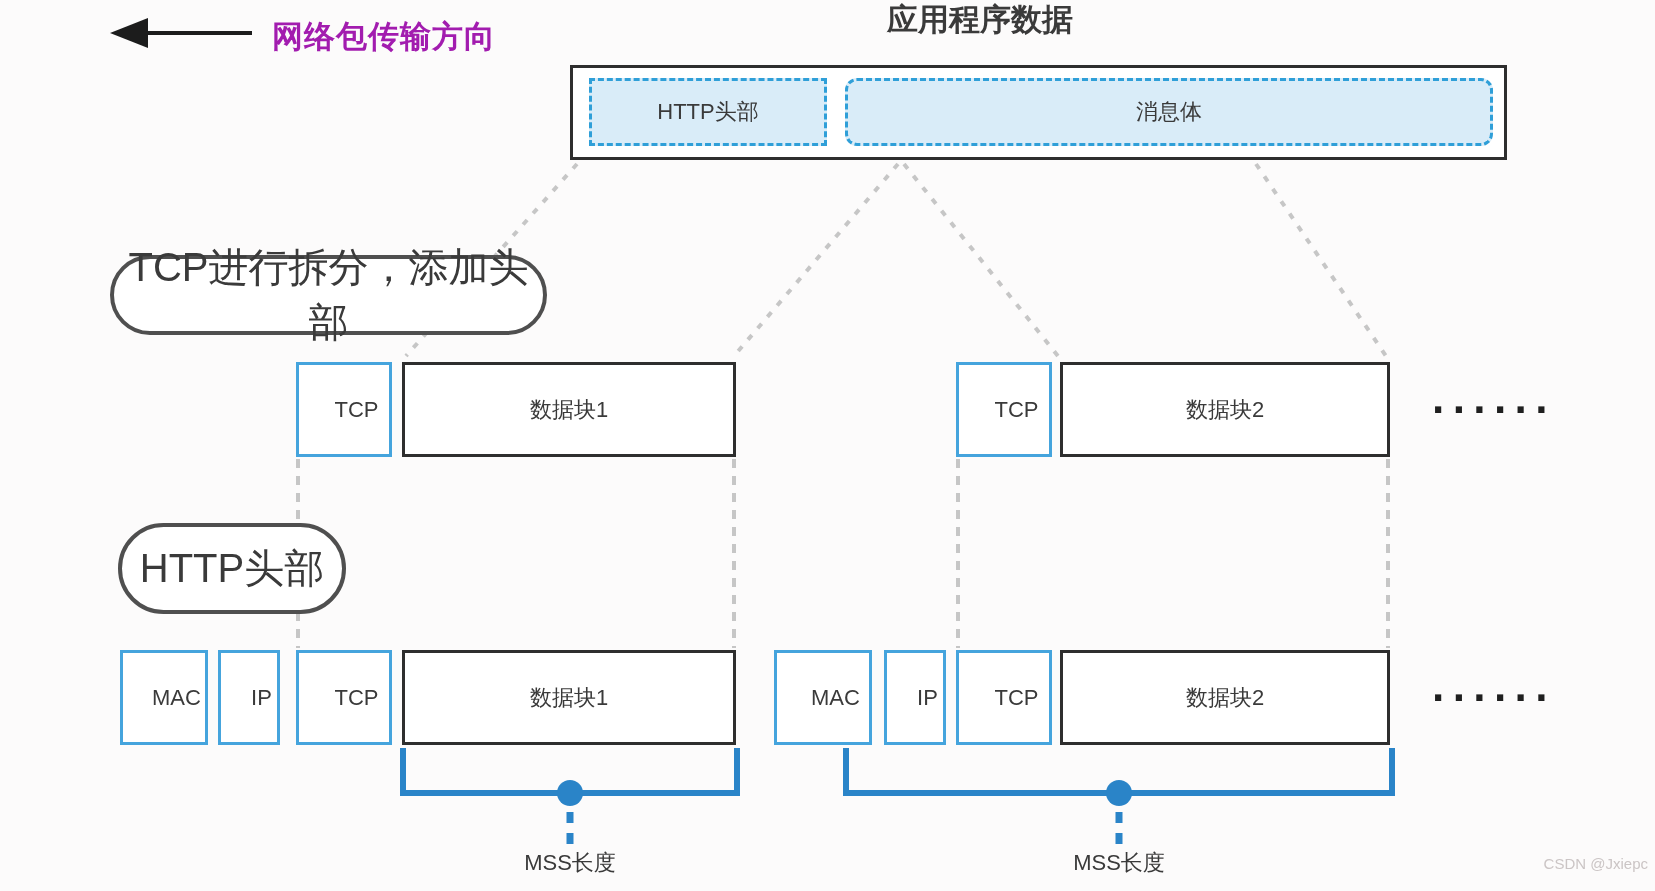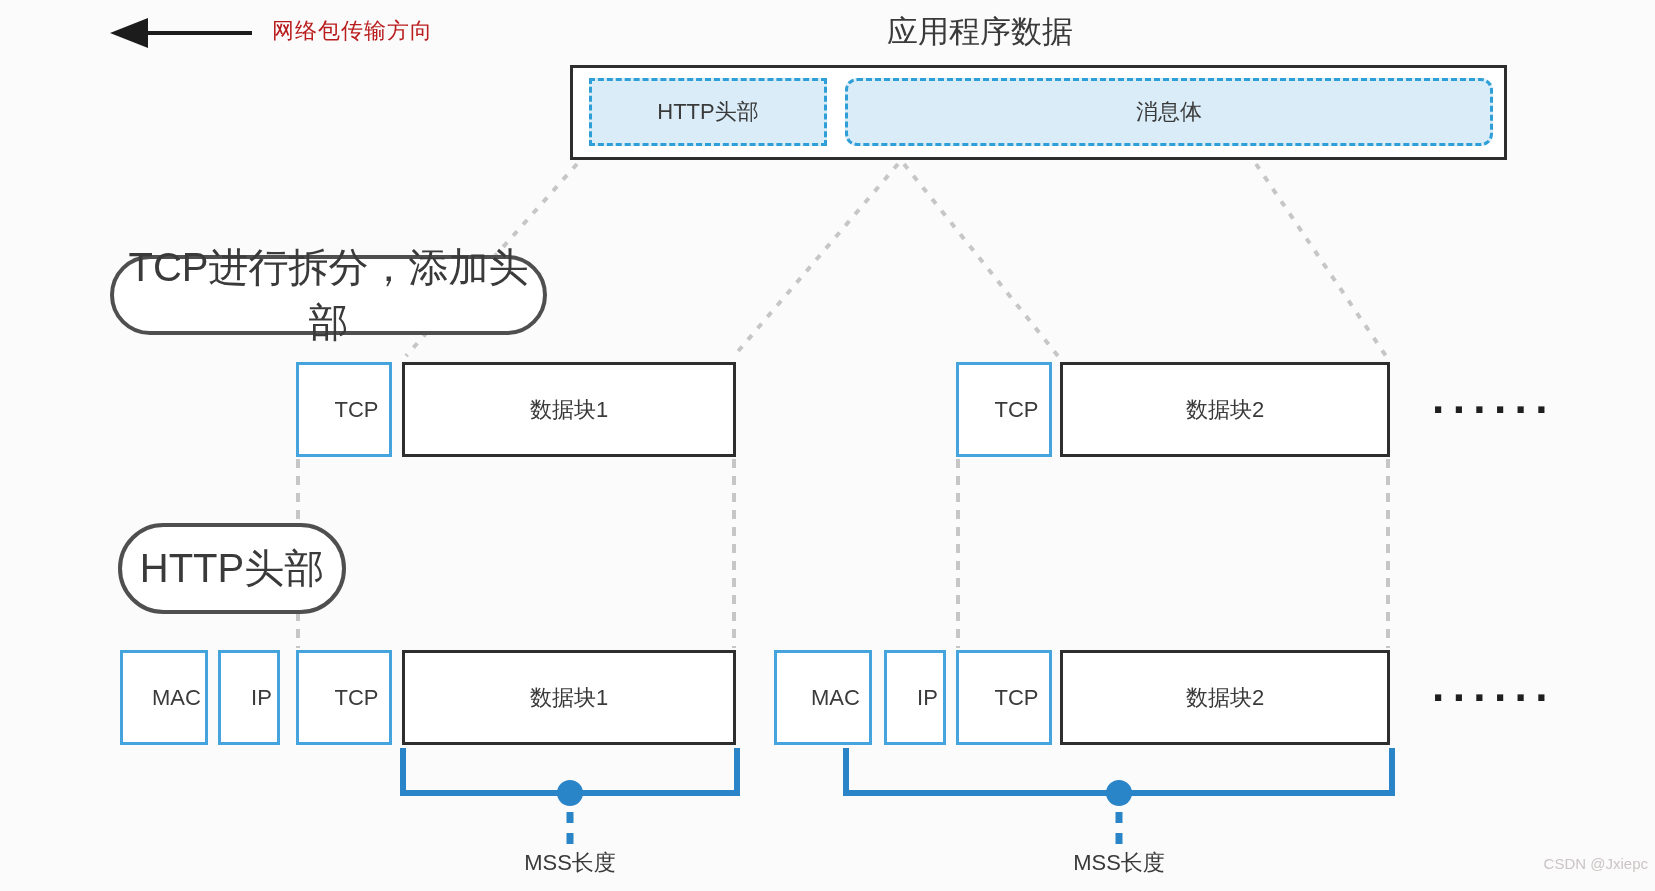--- a/index.html
+++ b/index.html
@@ -14,21 +14,21 @@
   
   .box-black{border:3px solid var(--box-black);background:#fff;}
   .box-blue{border:3px solid var(--blue-border);background:#fff;padding-left:25px;}
   .box-dashed{border:3px dashed var(--dashed-blue);background:var(--light-blue-fill);}
   .pill{border:4px solid var(--pill-gray);background:#fff;border-radius:60px;}
 
   
   .t30{font-size:22px;}
   .t31{font-size:31px;}
   .t33{font-size:40px;}
-  .legend-text{font-size:22px;font-weight:400;color:#b91c1c;letter-spacing:1px;}
+  .legend-text{font-size:31px;font-weight:700;color:#a21caf;letter-spacing:1px;}
   .ellipsis{font-size:44px;font-weight:700;letter-spacing:6px;color:#1f1f1f;line-height:95px;}
   .watermark{font-size:15px;color:var(--watermark-gray);}
 
   .ln-gray{stroke:var(--dotted-gray);stroke-width:4;fill:none;}
   .ln-blue{stroke:var(--bracket-blue);fill:none;}
   .arrow{stroke:#1c1c1c;stroke-width:4;}
 </style>
 </head>
 <body>
 
@@ -59,21 +59,21 @@
 
     <g>
       <path class="ln-blue" stroke-width="6" d="M846,748 L846,793 L1392,793 L1392,748"></path>
       <circle cx="1119" cy="793" r="13" fill="var(--bracket-blue)"></circle>
       <line class="ln-blue" stroke-width="7" stroke-dasharray="11 10" x1="1119" y1="812" x2="1119" y2="845"></line>
     </g>
   </svg>
 
   <div class="abs z2 legend-text" style="left:272px;top:16px;">网络包传输方向</div>
 
-  <div class="abs z2 center t31" style="left:830px;top:12px;width:300px;height:40px;">应用程序数据</div>
+  <div class="abs z2 center t31" style="left:830px;top:0;width:300px;height:40px;font-weight:bold;">应用程序数据</div>
 
   <div class="abs z2 box-black" style="left:570px;top:65px;width:937px;height:95px;">
     <div class="abs box-dashed center t30" style="left:16px;top:10px;width:238px;height:68px;">HTTP头部</div>
     <div class="abs box-dashed center t30" style="left:272px;top:10px;width:648px;height:68px;border-radius:12px;">消息体</div>
   </div>
 
   <div class="abs z3 pill center t33" style="left:110px;top:255px;width:437px;height:80px;">TCP进行拆分，添加头部</div>
 
   <div class="abs z2 box-blue center t30" style="left:296px;top:362px;width:96px;height:95px;">TCP</div>
   <div class="abs z2 box-black center t30" style="left:402px;top:362px;width:334px;height:95px;">数据块1</div>

